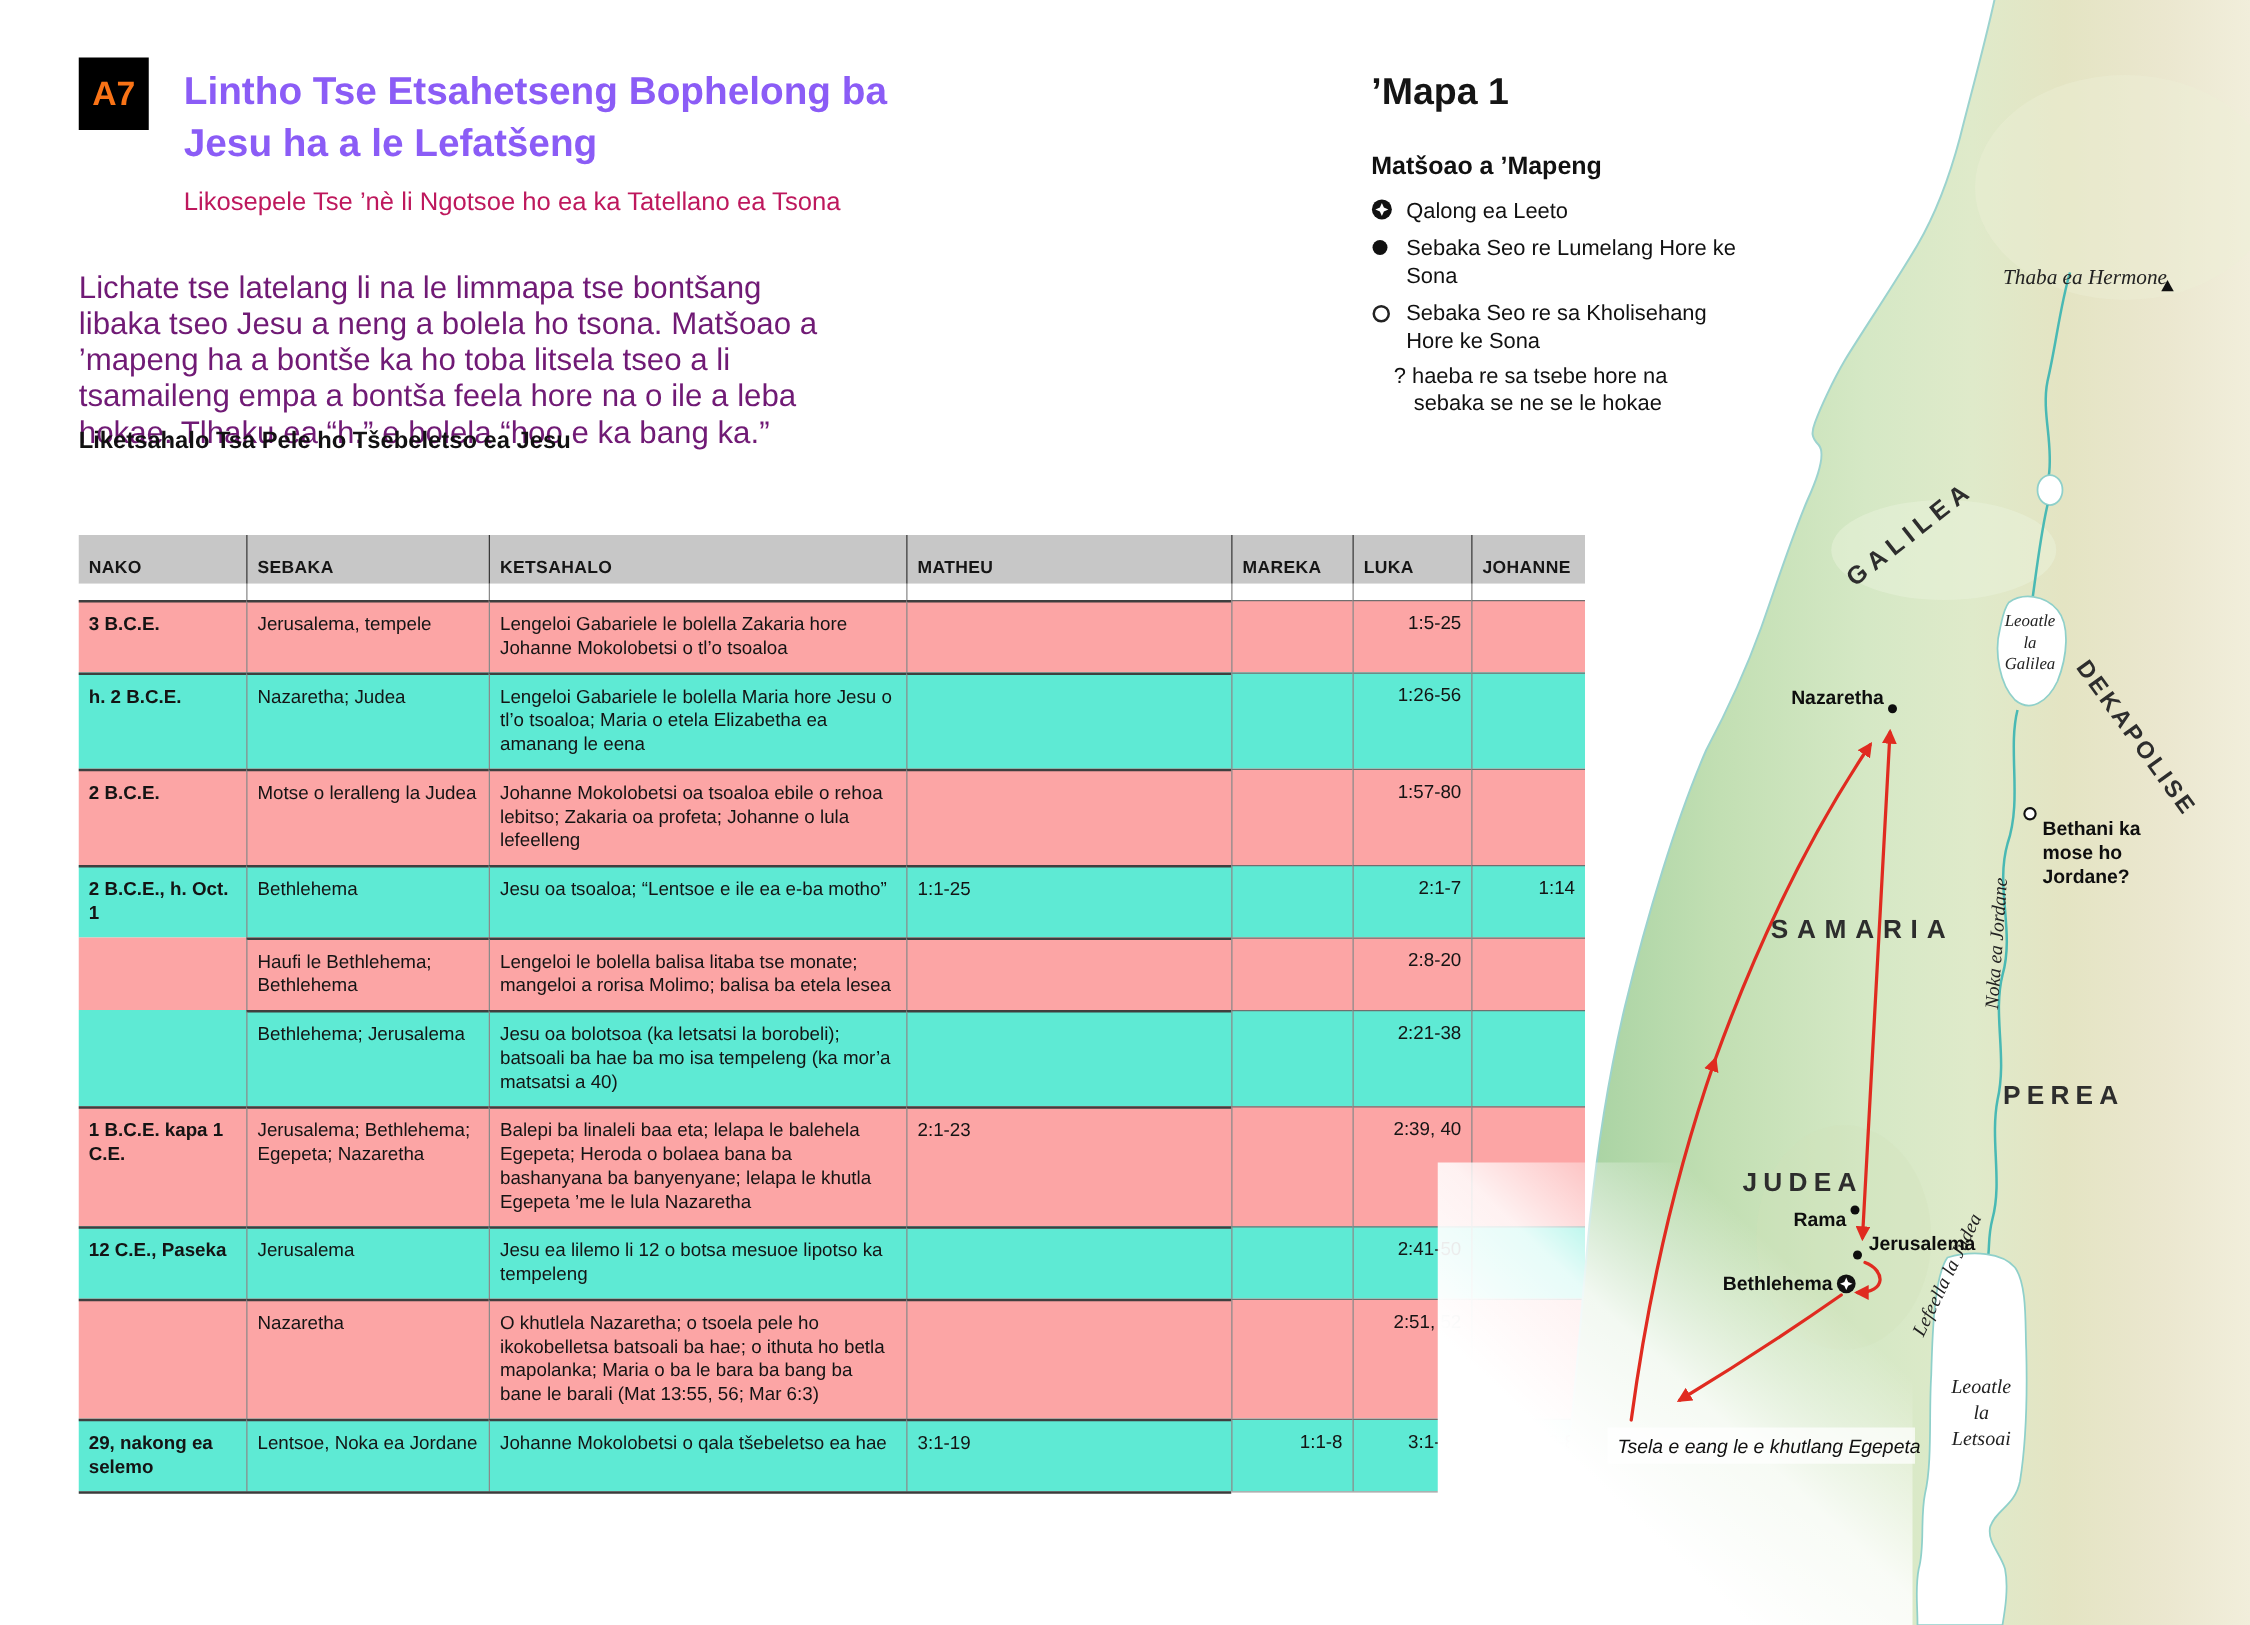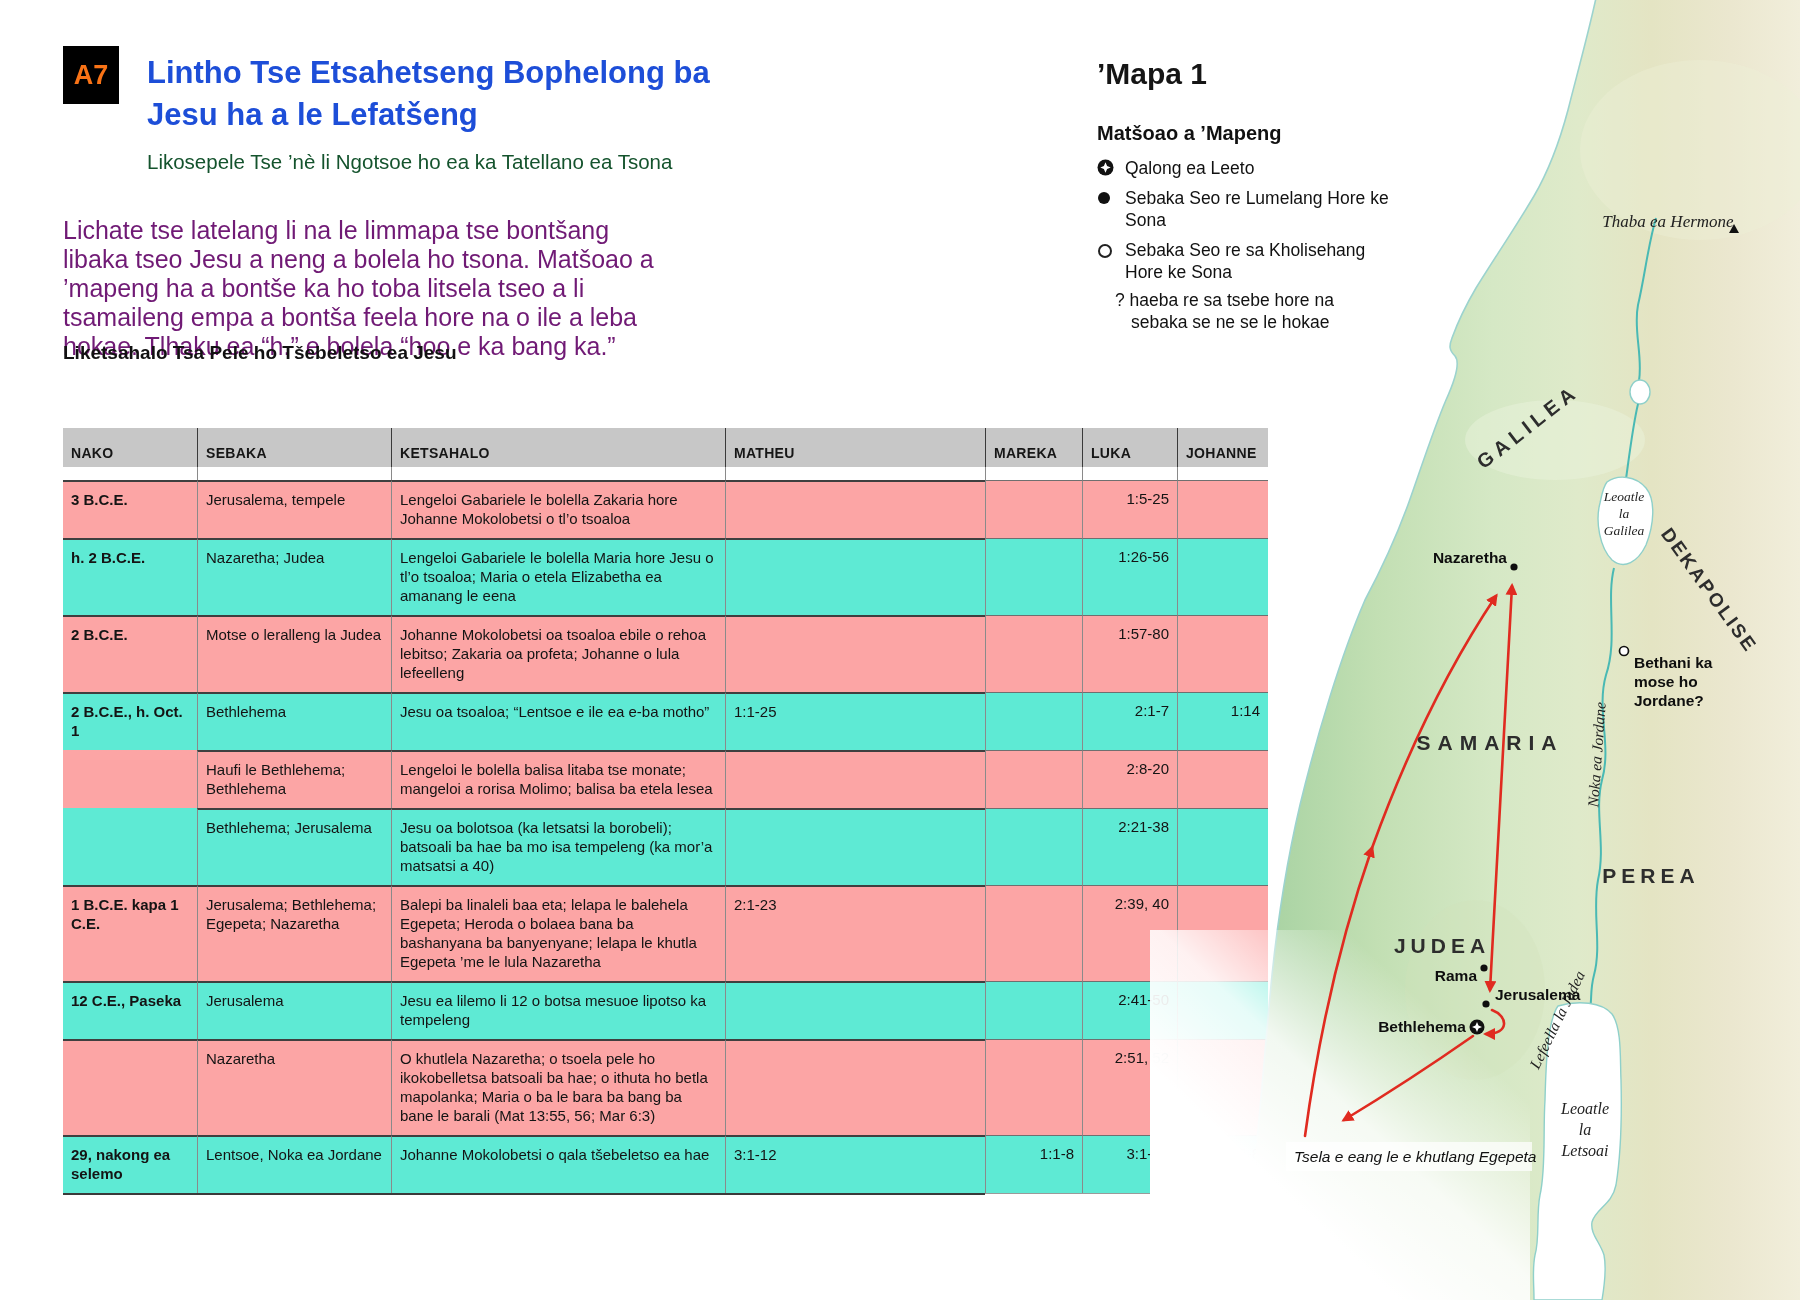--- a/index.html
+++ b/index.html
@@ -1,22 +1,22 @@
 <!DOCTYPE html>
 <html><head>
 <meta charset="utf-8">
 <style>
   html,body{margin:0;padding:0;background:#fff;}
   .page{position:relative;width:1800px;height:1300px;background:#ffffff;overflow:hidden;
         font-family:"Liberation Sans",sans-serif;color:#111;}
   
   .a7box{position:absolute;left:63px;top:46px;width:56px;height:58px;background:#000;color:#f97316;
          display:flex;align-items:center;justify-content:center;font-size:27px;font-weight:bold;}
-  .title{position:absolute;left:147px;top:52px;width:780px;font-size:31px;line-height:42px;font-weight:bold;color:#1d4ed8;}
-  .subtitle{position:absolute;left:147px;top:150px;width:780px;font-size:20.5px;color:#14532d;}
+  .title{position:absolute;left:147px;top:52px;width:780px;font-size:31px;line-height:42px;font-weight:bold;color:#8b5cf6;}
+  .subtitle{position:absolute;left:147px;top:150px;width:780px;font-size:20.5px;color:#be185d;}
   .intro{position:absolute;left:63px;top:216px;width:596px;font-size:25px;line-height:29px;color:#701a75;}
   .sectionhead{position:absolute;left:63px;top:342px;font-size:19px;font-weight:bold;color:#111;}
   
   .maptitle{position:absolute;left:1097px;top:57px;font-size:30px;font-weight:bold;color:#151515;}
   .legendhead{position:absolute;left:1097px;top:122px;font-size:20px;font-weight:bold;}
   .legend{position:absolute;left:1097px;top:157px;width:330px;font-size:17.5px;line-height:22px;}
   .legend .item{display:flex;margin-bottom:8px;}
   .legend .sym{width:28px;flex:0 0 28px;display:flex;align-items:flex-start;padding-top:2px;}
   .legend .dot{width:12px;height:12px;border-radius:50%;background:#111;margin-top:3px;margin-left:1px;}
   .legend .circ{width:10px;height:10px;border-radius:50%;border:2px solid #222;background:#fff;margin-top:3px;margin-left:1px;}
@@ -194,21 +194,21 @@
           <div class="c">O khutlela Nazaretha; o tsoela pele ho ikokobelletsa batsoali ba hae; o ithuta ho betla mapolanka; Maria o ba le bara ba bang ba bane le barali (Mat 13:55, 56; Mar 6:3)</div>
           <div class="c"></div>
           <div class="c thin"></div>
           <div class="c thin">2:51, 52</div>
           <div class="c thin"></div>
         </div>
         <div class="t-row grid7 shaded">
           <div class="c b">29, nakong ea selemo</div>
           <div class="c">Lentsoe, Noka ea Jordane</div>
           <div class="c">Johanne Mokolobetsi o qala tšebeletso ea hae</div>
-          <div class="c">3:1-12</div>
+          <div class="c">3:1-19</div>
           <div class="c thin">1:1-8</div>
           <div class="c thin">3:1-18</div>
           <div class="c thin">1:6-8</div>
         </div>
       </div>
     <div class="t-bottom">
         <span class="s1"></span>
         <span class="s2"></span>
       </div>
   </div>

